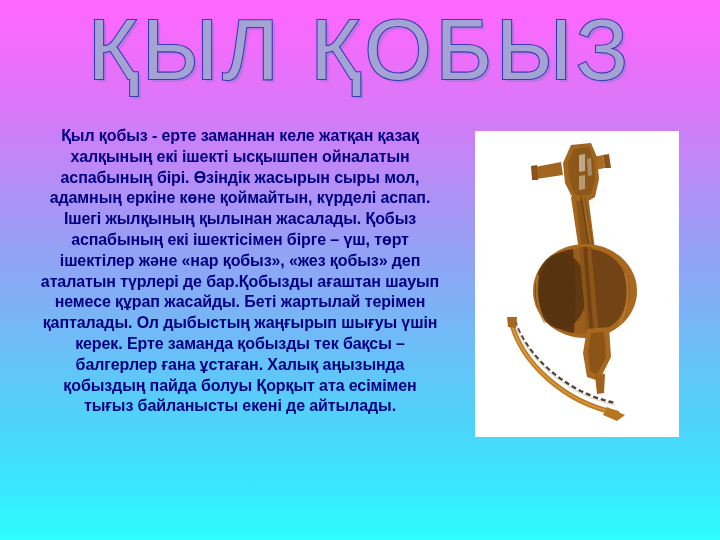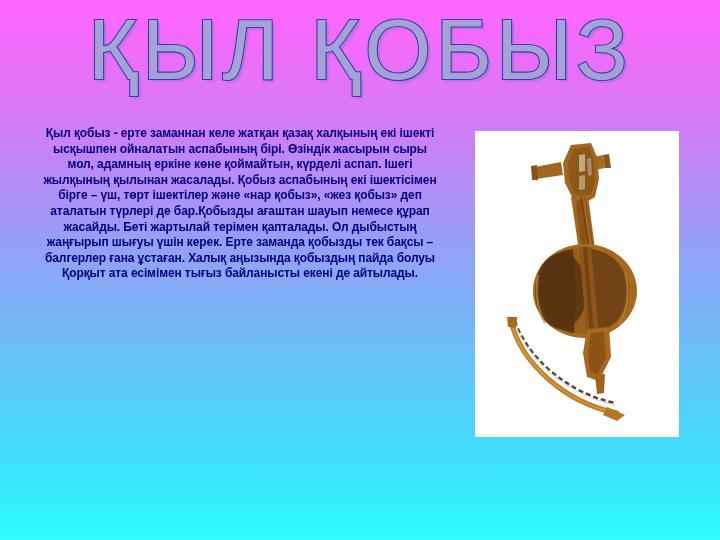--- a/index.html
+++ b/index.html
@@ -67,21 +67,21 @@
 
   
   #body-text {
     position: absolute;
     left: 40px;
     top: 126px;
     width: 400px;
     text-align: center;
     color: #000080;
     font-family: "Liberation Sans", sans-serif;
-    font-size: 12px;
+    font-size: 16px;
     font-weight: bold;
     line-height: 1.30;
     letter-spacing: -0.1px;
     white-space: pre-line;
   }
 
   
   #picture-panel {
     position: absolute;
     left: 475px;

